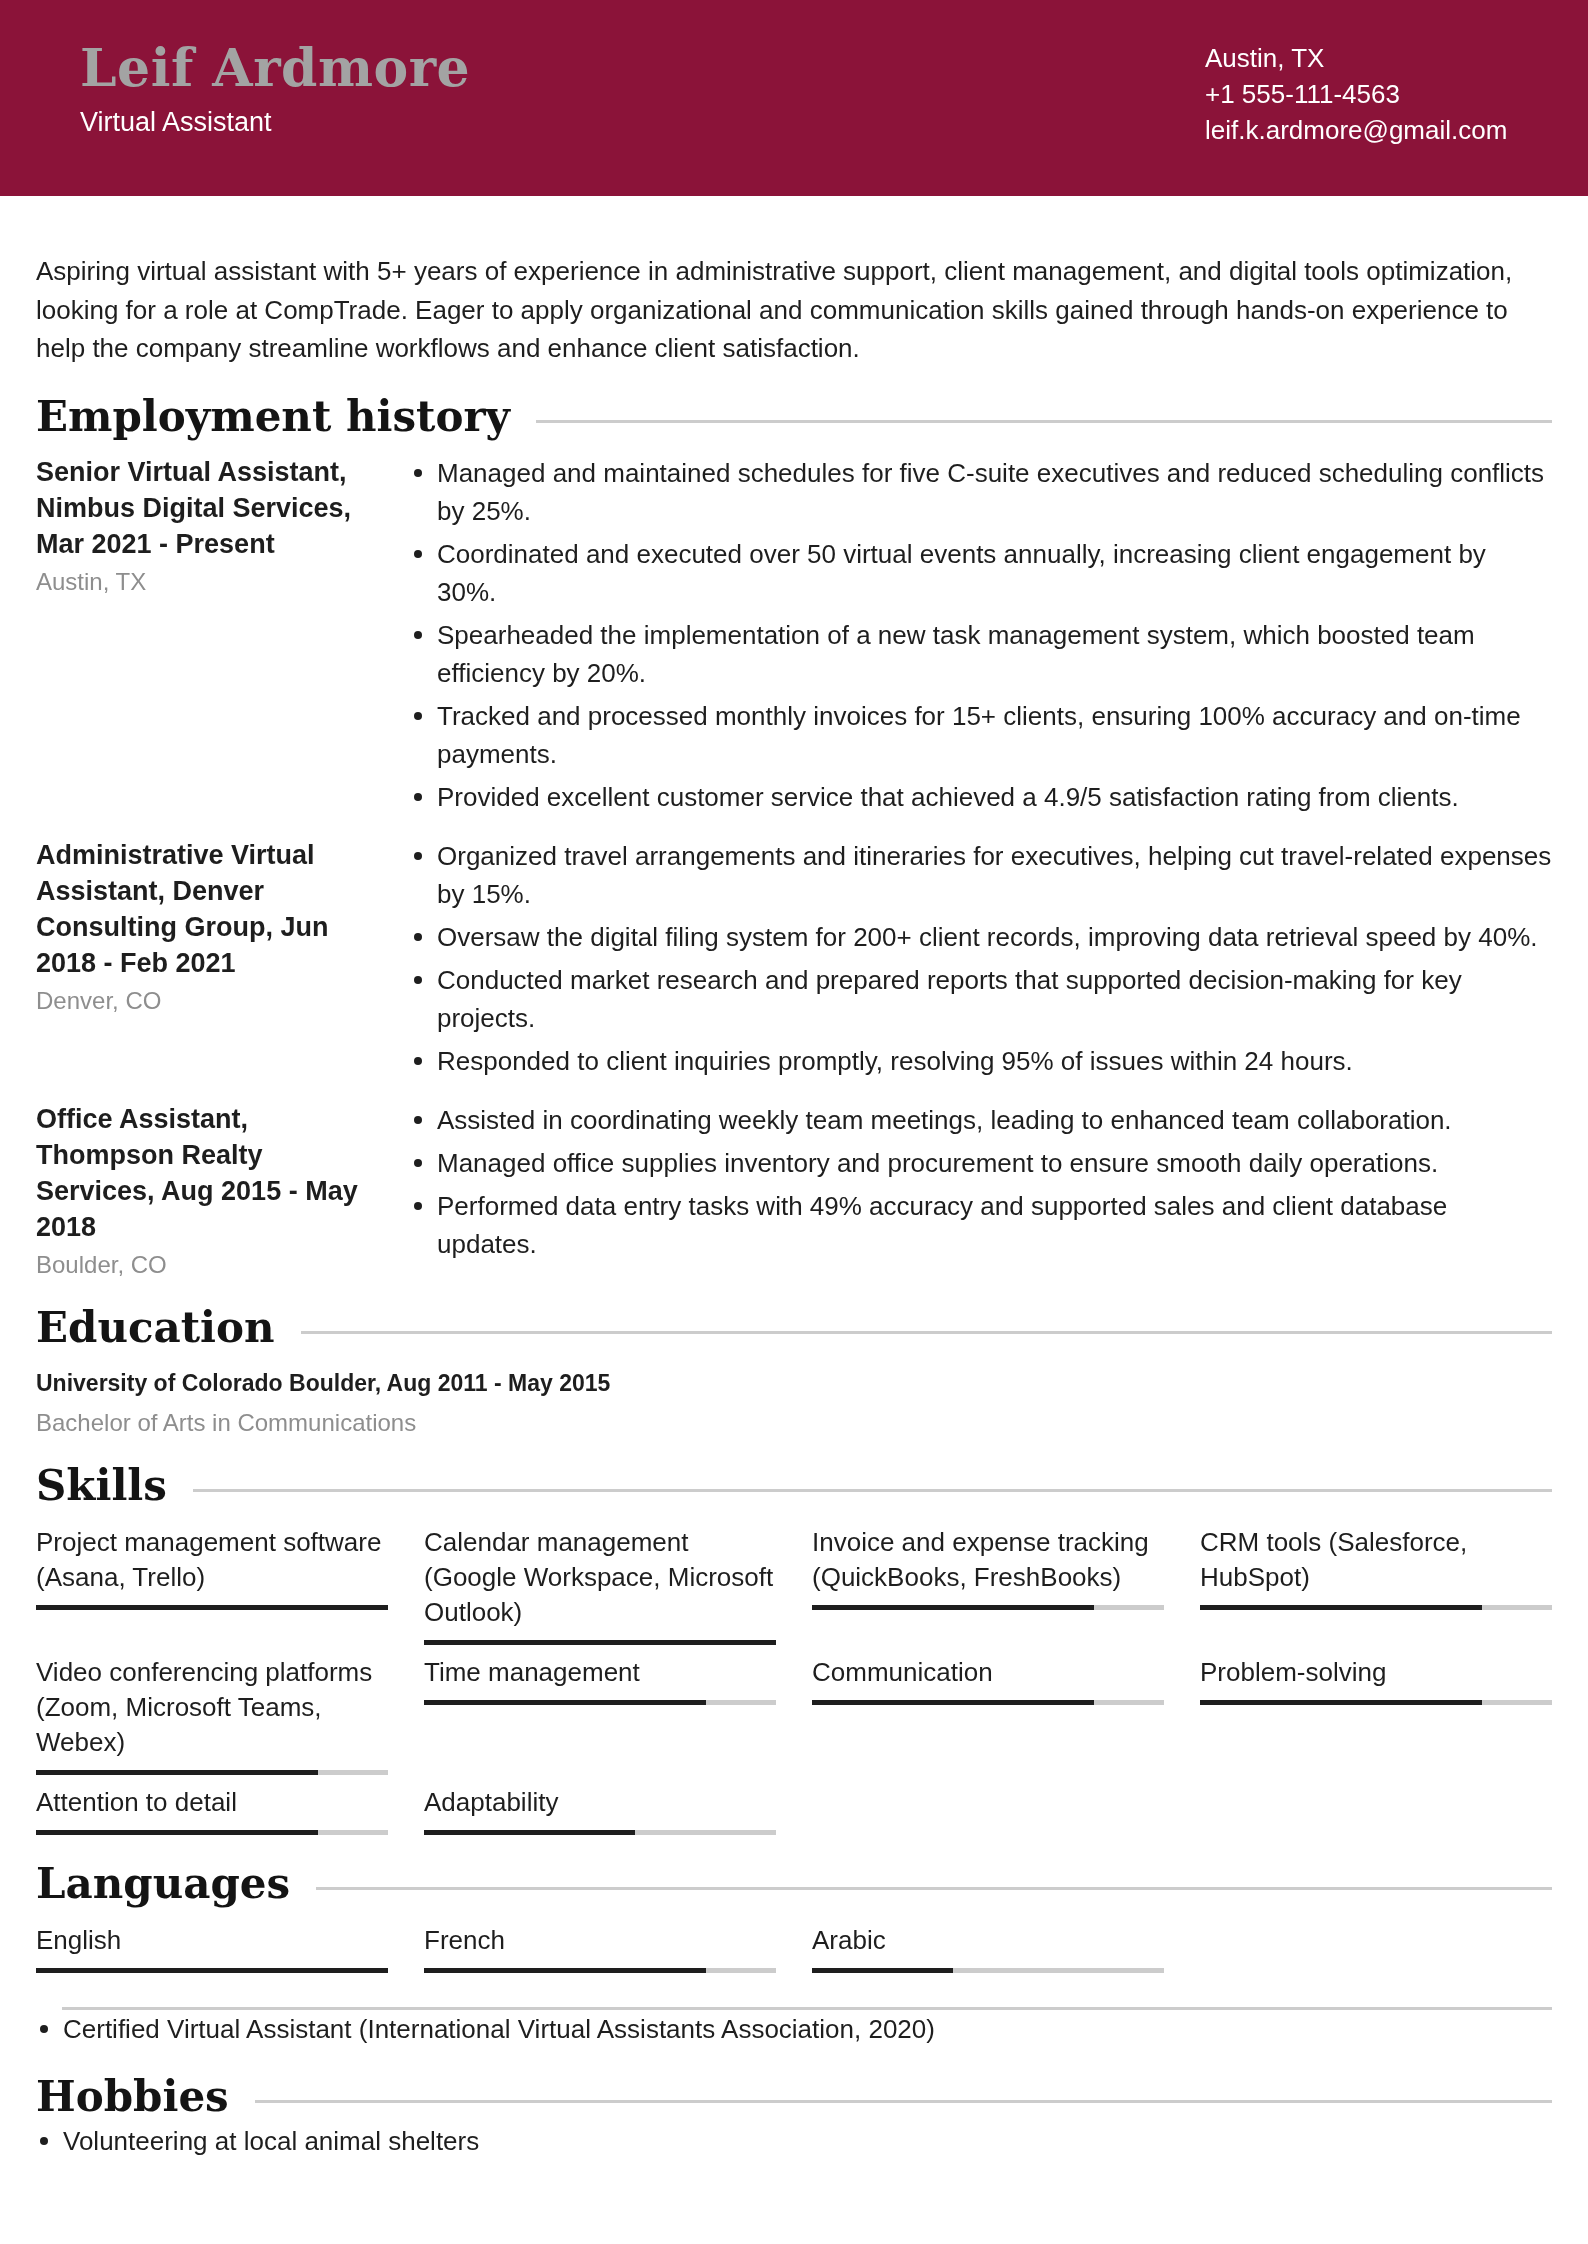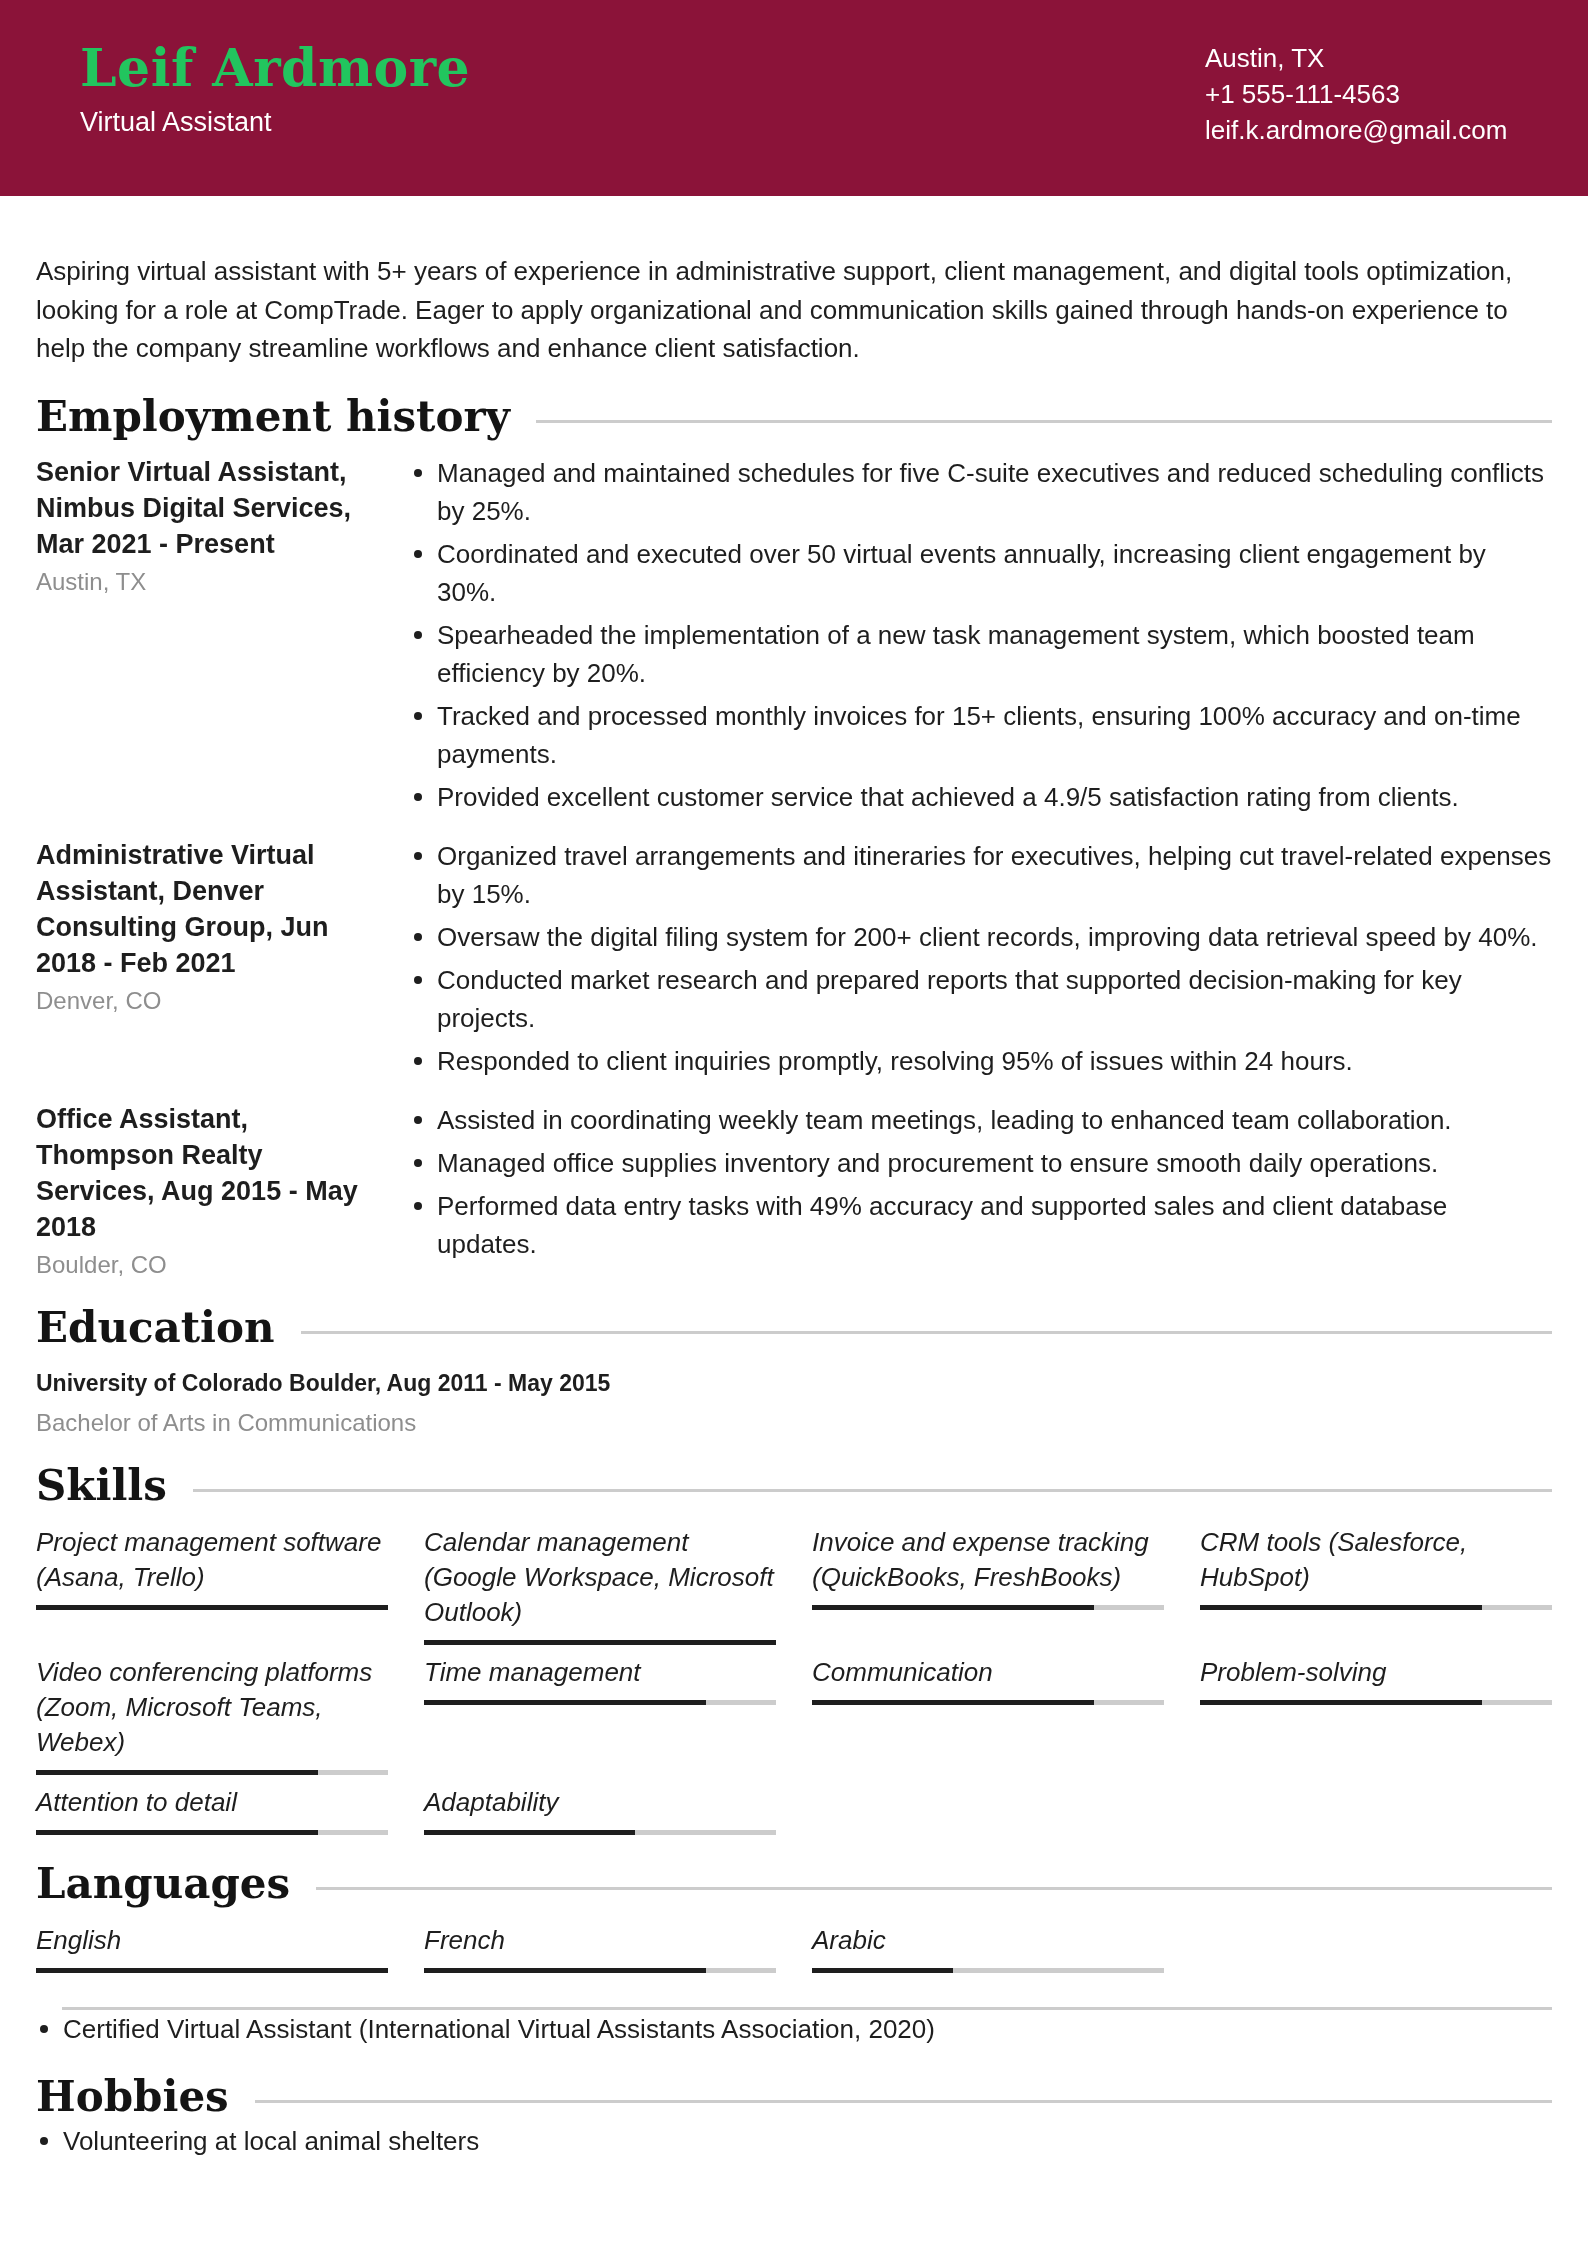--- a/index.html
+++ b/index.html
@@ -9,21 +9,21 @@
     background: #ffffff; color: #1e1e1e;
     font-family: "Liberation Sans", sans-serif;
   }
   
   .header {
     height: 196px; background: #8B1339; position: relative;
     padding: 38px 78px 0 80px;
   }
   .name {
     font-family: "DejaVu Serif", serif; font-weight: 700;
-    font-size: 52px; line-height: 60px; color: #22c55e; letter-spacing: 0.5px;
+    font-size: 52px; line-height: 60px; color: #a3a3a3; letter-spacing: 0.5px;
   }
   .role { font-size: 27px; font-weight: 400; color: #ffffff; margin-top: 9px; }
   .contact {
     position: absolute; left: 1205px; top: 40px;
     font-size: 26px; line-height: 36px; color: #ffffff; white-space: nowrap;
   }
   
   .content { padding: 0 36px; }
   .summary { margin-top: 56px; font-size: 26px; line-height: 38.5px; }
   .sec-head { display: flex; align-items: center; margin-top: 24px; }
@@ -40,21 +40,21 @@
   ul.blist { list-style: none; margin: 0; padding: 0; }
   .blist li { position: relative; padding-left: 27px; font-size: 26px; line-height: 38px; margin-bottom: 5px; }
   .blist li::before {
     content: ""; position: absolute; left: 4px; top: 15px;
     width: 8px; height: 8px; border-radius: 50%; background: #1e1e1e;
   }
   
   .edu-school { font-size: 23px; font-weight: 700; line-height: 36px; margin-top: 12px; }
   .edu-degree { font-size: 24px; color: #8e8e8e; margin-top: 8px; }
   
-  .grid4 { display: grid; grid-template-columns: repeat(4, 1fr); column-gap: 36px; row-gap: 10px; margin-top: 14px; font-style: italic; }
+  .grid4 { display: grid; grid-template-columns: repeat(4, 1fr); column-gap: 36px; row-gap: 10px; margin-top: 14px; }
   .skill-label { font-size: 26px; line-height: 35px; }
   .bar { height: 5px; background: #cccccc; margin-top: 10px; width: 100%; }
   .bar-fill { height: 5px; background: #1e1e1e; width: 0; }
   
   .indent-list { margin-left: 374px; margin-top: 14px; }
   .flush-list { margin-top: 14px; }
 </style>
 </head>
 <body>
 

